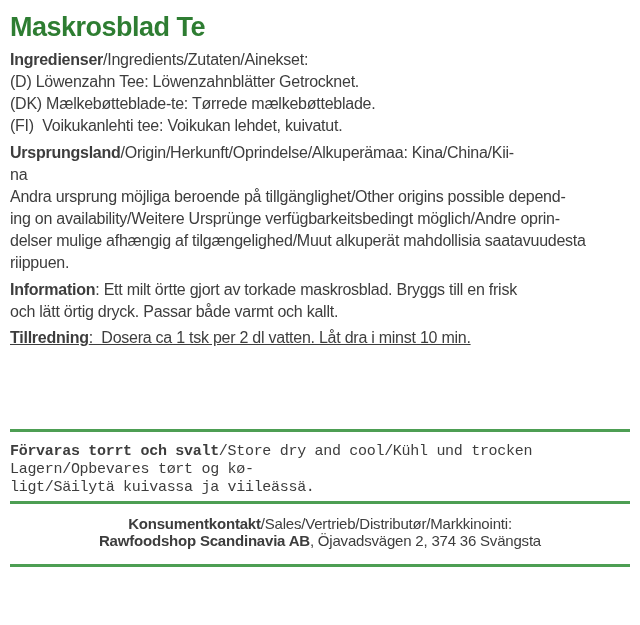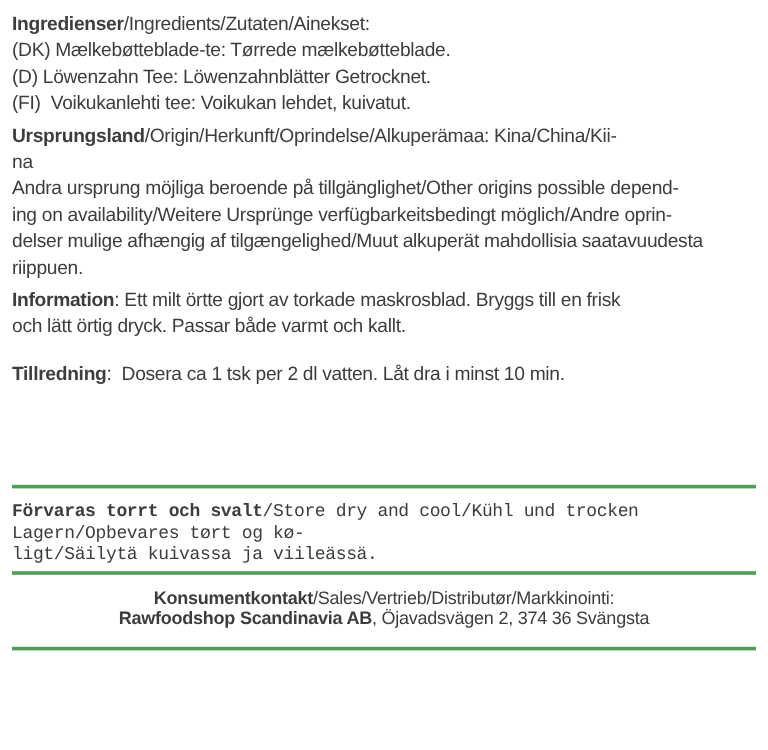--- a/index.html
+++ b/index.html
@@ -32,21 +32,21 @@
     font-size: 16px;
     line-height: 22px;
     letter-spacing: -0.25px;
     white-space: pre-wrap;
   }
   .b { font-weight: bold; }
   .green-code { color: var(--green); font-weight: bold; }
 
   .origin-line { margin-top: 5px; }
   .info-line   { margin-top: 5px; }
-  .prep-line   { margin-top: 18px; }
+  .prep-line   { margin-top: 4px; text-decoration: underline; }
 
   .rule { height: 3px; background: var(--rule-green); }
   .rule-top { margin-top: 80px; }
   .rule-bottom { margin-top: 15px; }
 
   .storage-line {
     font-size: 15px;
     line-height: 18px;
     letter-spacing: -0.3px;
     padding: 11px 0 4px 0;
@@ -60,26 +60,27 @@
     line-height: 17px;
     letter-spacing: -0.2px;
     white-space: pre-wrap;
   }
 </style>
 </head>
 <body>
 
 <div class="label">
 
+  <h1 class="title">Maskrosblad Te</h1>
 
   <p class="line"><span class="b">Ingredienser</span><span>/Ingredients/Zutaten/Ainekset:</span></p>
 
 
+  <p class="line">(D) Löwenzahn Tee: Löwenzahnblätter Getrocknet.</p>
   <p class="line">(DK) Mælkebøtteblade-te: Tørrede mælkebøtteblade.</p>
-  <p class="line">(D) Löwenzahn Tee: Löwenzahnblätter Getrocknet.</p>
   <p class="line">(FI)  Voikukanlehti tee: Voikukan lehdet, kuivatut.</p>
 
   <p class="line origin-line"><span class="b">Ursprungsland</span><span>/Origin/Herkunft/Oprindelse/Alkuperämaa: Kina/China/Kii-
 na</span></p>
 
   <p class="line">Andra ursprung möjliga beroende på tillgänglighet/Other origins possible depend-
 ing on availability/Weitere Ursprünge verfügbarkeitsbedingt möglich/Andre oprin-
 delser mulige afhængig af tilgængelighed/Muut alkuperät mahdollisia saatavuudesta
 riippuen.</p>
 

